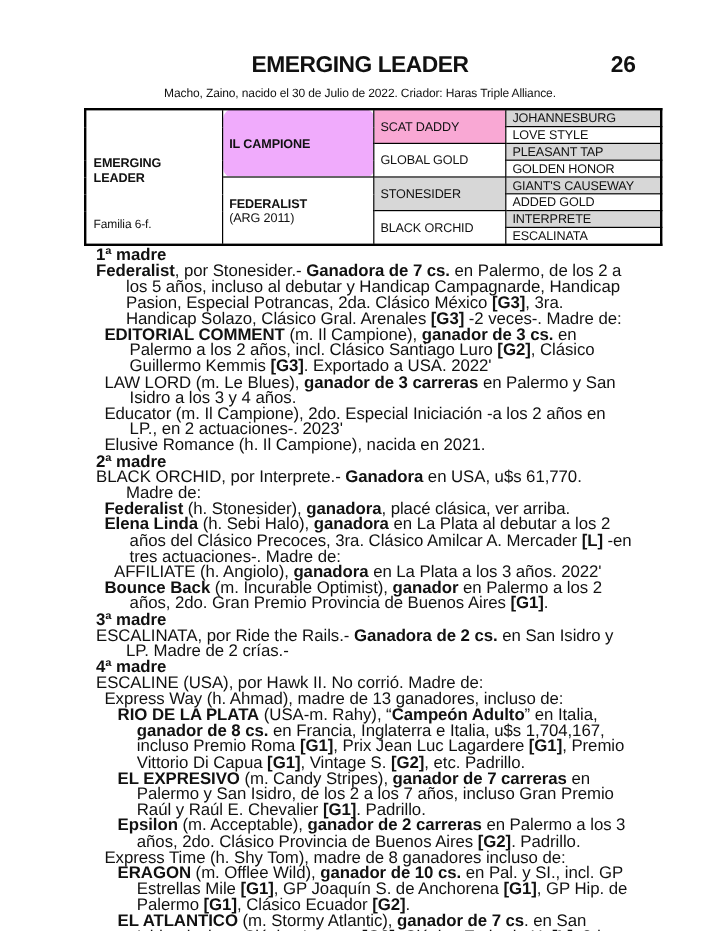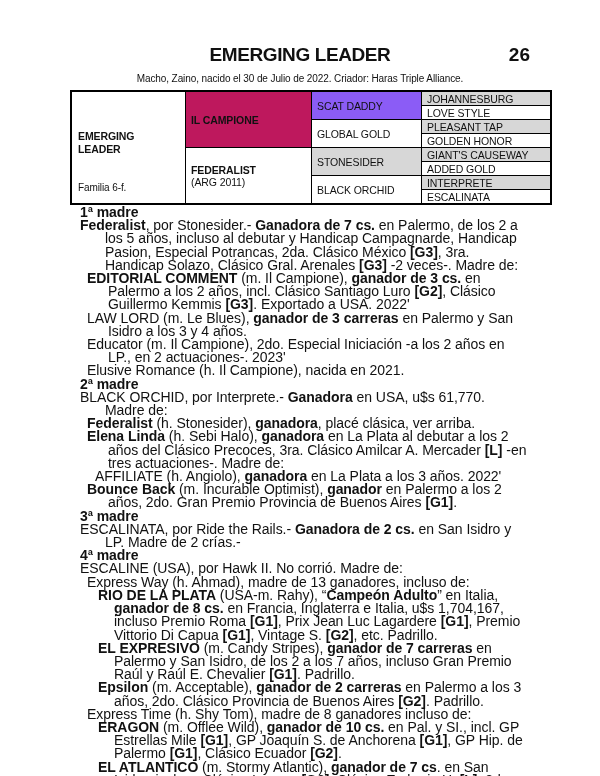--- a/index.html
+++ b/index.html
@@ -76,22 +76,22 @@
   <div class="page-number">26</div>
   <div class="subtitle">Macho, Zaino, nacido el 30 de Julio de 2022. Criador: Haras Triple Alliance.</div>
 
   <table class="pedigree">
     <tbody>
       <tr>
         <td class="c1" rowspan="8">
           <div class="subject-name">EMERGING LEADER</div>
           <div class="family-line">Familia 6-f.</div>
         </td>
-        <td class="c2 shaded" rowspan="4" style="background: #be185d;">IL CAMPIONE</td>
-        <td class="c3 shaded" rowspan="2" style="background: #8b5cf6;">SCAT DADDY</td>
+        <td class="c2 shaded" rowspan="4" style="background: #f0abfc; border-radius: 8px;">IL CAMPIONE</td>
+        <td class="c3 shaded" rowspan="2" style="background: #f9a8d4;">SCAT DADDY</td>
         <td class="c4 shaded" style="background: rgb(215, 215, 215);">JOHANNESBURG</td>
       </tr>
       <tr>
         <td class="c4">LOVE STYLE</td>
       </tr>
       <tr>
         <td class="c3" rowspan="2">GLOBAL GOLD</td>
         <td class="c4 shaded" style="background: rgb(215, 215, 215);">PLEASANT TAP</td>
       </tr>
       <tr>

